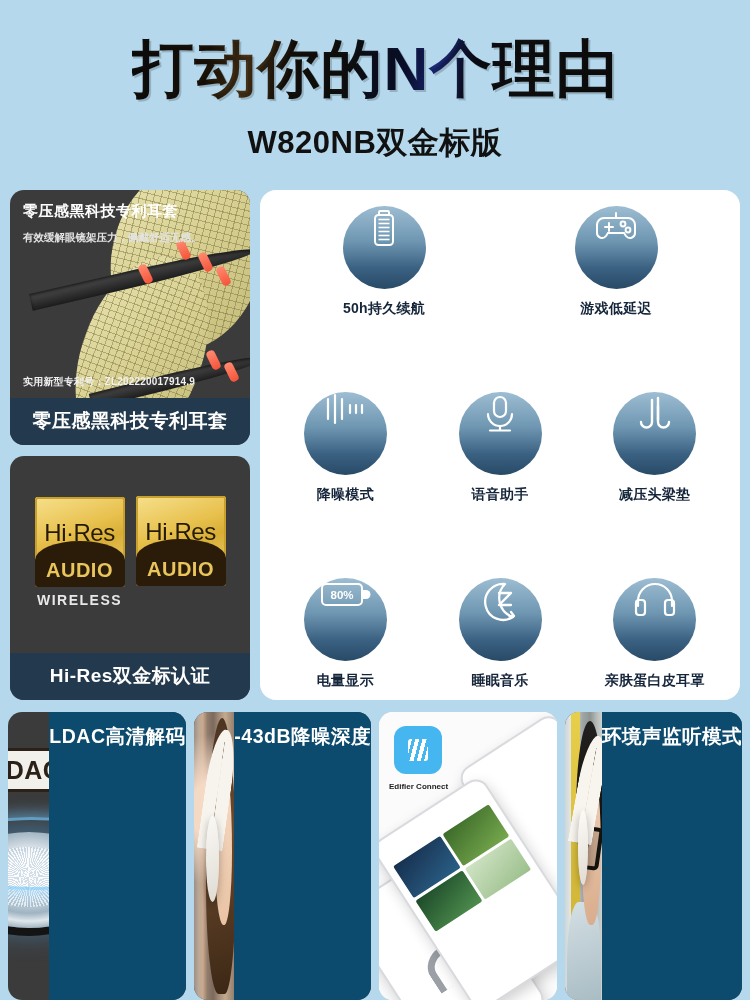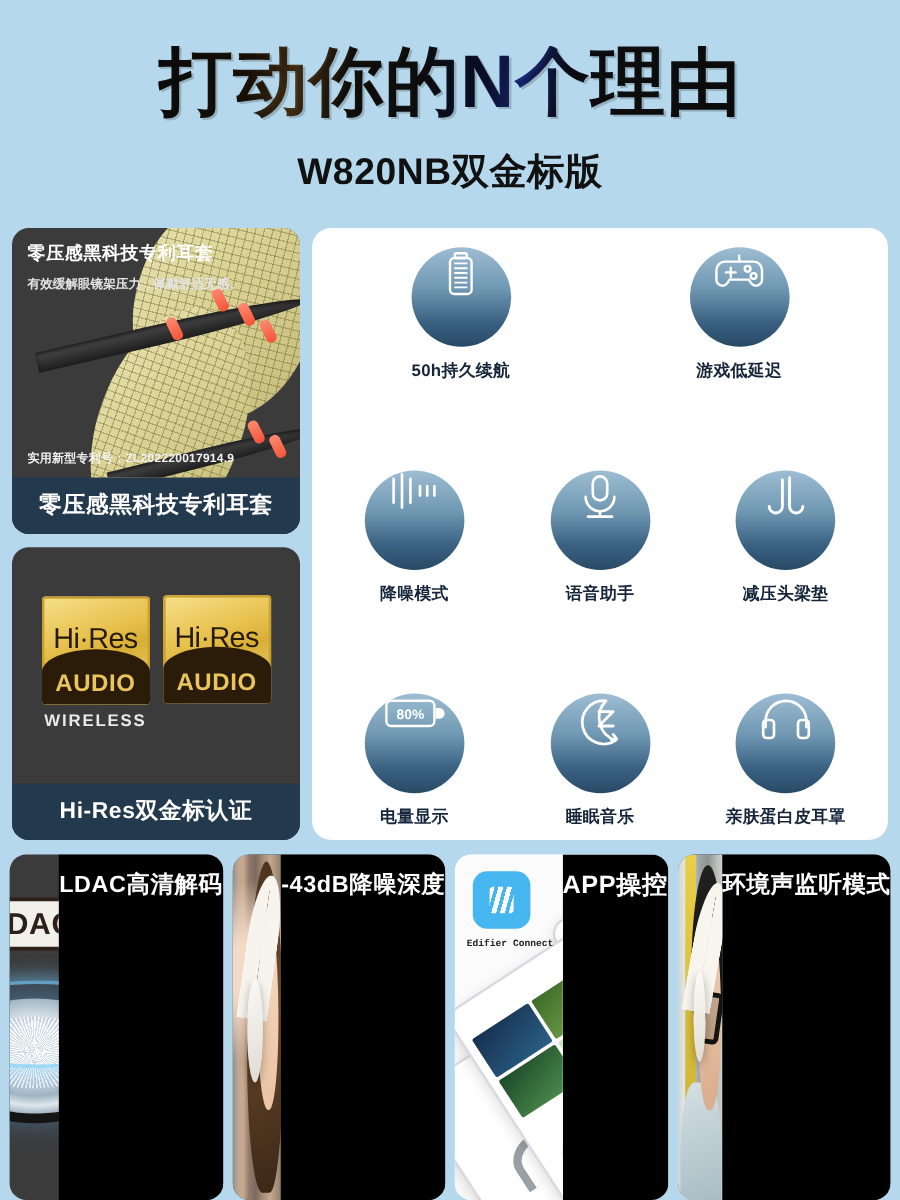--- a/index.html
+++ b/index.html
@@ -134,21 +134,21 @@
   .bottom{
     position:absolute;left:0;top:712px;width:750px;height:288px;
     display:flex;gap:8px;padding:0 8px;box-sizing:border-box;
   }
   .bcard{
     flex:1;border-radius:14px;overflow:hidden;position:relative;
     display:flex;flex-direction:row;background:#3b3b3b;justify-content:center;
   }
   .bmedia{flex:1;position:relative;overflow:hidden;}
   .blabel{
-    background:#000000;color:#fff;text-align:center;font-weight:bold;
+    background:#0c4a6e;color:#fff;text-align:center;font-weight:bold;
     font-size:21px;padding:11px 0 12px;letter-spacing:.5px;
   }
   .blabel.tight{font-size:19.5px;}
 
   
   .ldac-logo{
     position:absolute;left:50%;transform:translateX(-50%);top:36px;
     width:132px;height:38px;background:#f2f0eb;border:3px solid #2b2118;
     display:flex;align-items:center;justify-content:center;
     border-radius:2px;overflow:hidden;
@@ -189,21 +189,21 @@
   .w-face{position:absolute;right:6%;top:16%;width:42%;height:58%;
     background:linear-gradient(160deg,#f6ddc8,#e8c3a6);
     border-radius:48% 52% 46% 50%/58% 56% 44% 42%;}
   .w-cup{position:absolute;left:30%;top:36%;width:32%;height:30%;border-radius:50%;
     background:linear-gradient(145deg,#fbf9f5,#dfdbd3);box-shadow:0 3px 8px rgba(0,0,0,.3);}
   .w-band{position:absolute;left:28%;top:6%;width:46%;height:42%;
     border:13px solid #f7f4ee;border-bottom:none;border-radius:50% 50% 0 0;
     box-sizing:border-box;transform:rotate(8deg);}
 
   
-  .photo-app{position:absolute;inset:0;background:#fbfbfc;font-family:Liberation Mono, monospace;}
+  .photo-app{position:absolute;inset:0;background:#fbfbfc;}
   .app-icon{
     position:absolute;left:15px;top:14px;width:48px;height:48px;border-radius:12px;
     background:#45b6ef;display:flex;align-items:center;justify-content:center;
   }
   .app-icon i{display:block;width:20px;height:22px;
     background:repeating-linear-gradient(105deg,#fff 0 4px,transparent 4px 7px);
     border-radius:3px;}
   .app-icon-label{position:absolute;left:10px;top:70px;font-size:8px;font-weight:bold;color:#222;}
   .phone{position:absolute;border-radius:14px;background:#fff;
     border:2px solid #d8dade;box-shadow:0 6px 14px rgba(0,0,0,.18);}
@@ -457,21 +457,20 @@
                 <i class="thumb-c"></i>
                 <i class="thumb-d"></i>
             </div>
           </div>
           <div class="app-icon">
               <i></i>
             </div>
           <div class="app-icon-label">Edifier Connect</div>
         </div>
       </div>
-      <div class="blabel">APP操控</div>
     </div>
 
     <div class="bcard">
       <div class="bmedia">
         <div class="photo-man">
           <div class="m-post"></div>
           <div class="m-shirt"></div>
           <div class="m-hair"></div>
           <div class="m-face"></div>
           <div class="m-glass"></div>

